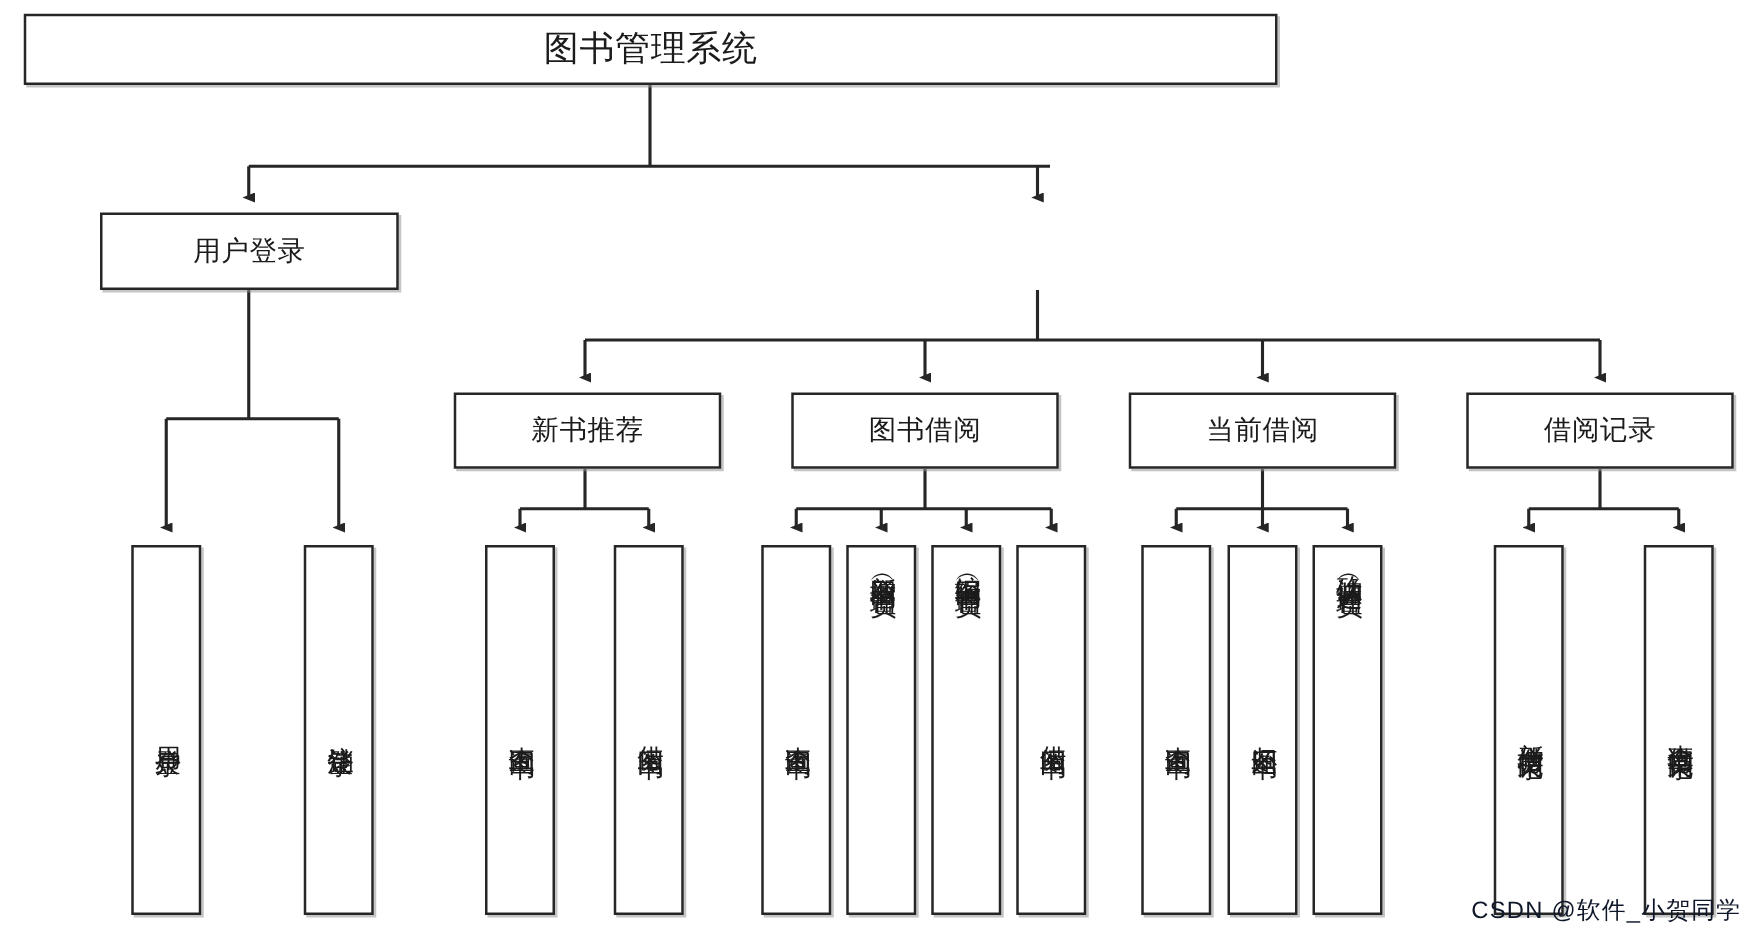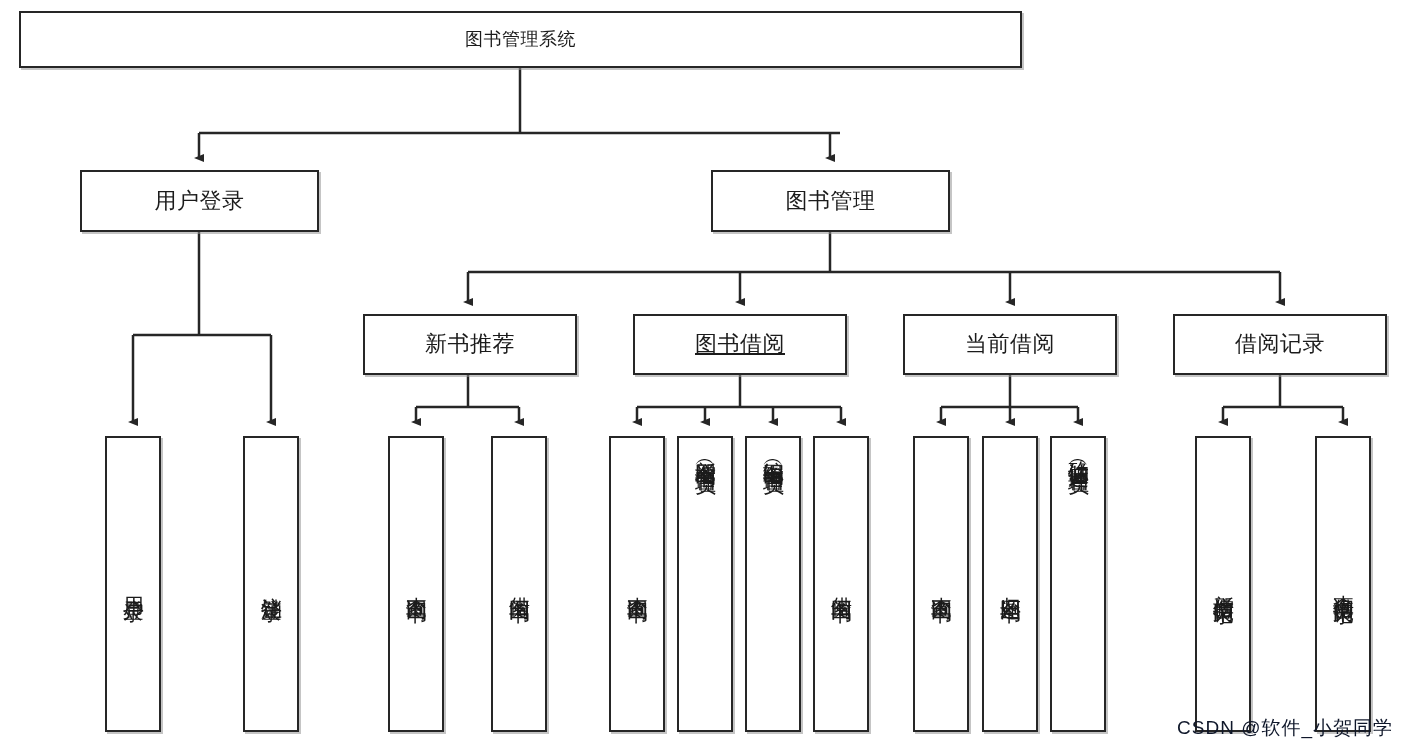--- a/index.html
+++ b/index.html
@@ -41,21 +41,21 @@
     text-align: center;
     white-space: nowrap;
     letter-spacing: 0.5px;
   }
   
   .node.horiz .label {
     font-size: 22px;
     line-height: 1.1;
   }
   .node.root .label {
-    font-size: 18px;
+    font-size: 28px;
   }
   
   .node.vert {
     align-items: flex-start;
     justify-content: center;
     padding-top: 6px;
   }
   .node.vert .label {
     writing-mode: vertical-rl;
     text-orientation: upright;
@@ -134,28 +134,25 @@
     </g>
   </svg>
 
   <div class="node horiz root" style="left:19px; top:11px; width:1003px; height:57px;">
     <span class="label">图书管理系统</span>
   </div>
 
   <div class="node horiz" style="left:80px; top:170px; width:239px; height:62px;">
     <span class="label">用户登录</span>
   </div>
-  <div class="node horiz" style="left:711px; top:170px; width:239px; height:62px;">
-    <span class="label">图书管理</span>
-  </div>
 
   <div class="node horiz" style="left:363px; top:314px; width:214px; height:61px;">
     <span class="label">新书推荐</span>
   </div>
-  <div class="node horiz" style="left:633px; top:314px; width:214px; height:61px;text-decoration:underline;">
+  <div class="node horiz" style="left:633px; top:314px; width:214px; height:61px;">
     <span class="label">图书借阅</span>
   </div>
   <div class="node horiz" style="left:1173px; top:314px; width:214px; height:61px;">
     <span class="label">借阅记录</span>
   </div>
   <div class="node horiz" style="left:903px; top:314px; width:214px; height:61px;">
     <span class="label">当前借阅</span>
   </div>
 
   <div class="node vert centered" style="left:105px; top:436px; width:56px; height:296px;">

